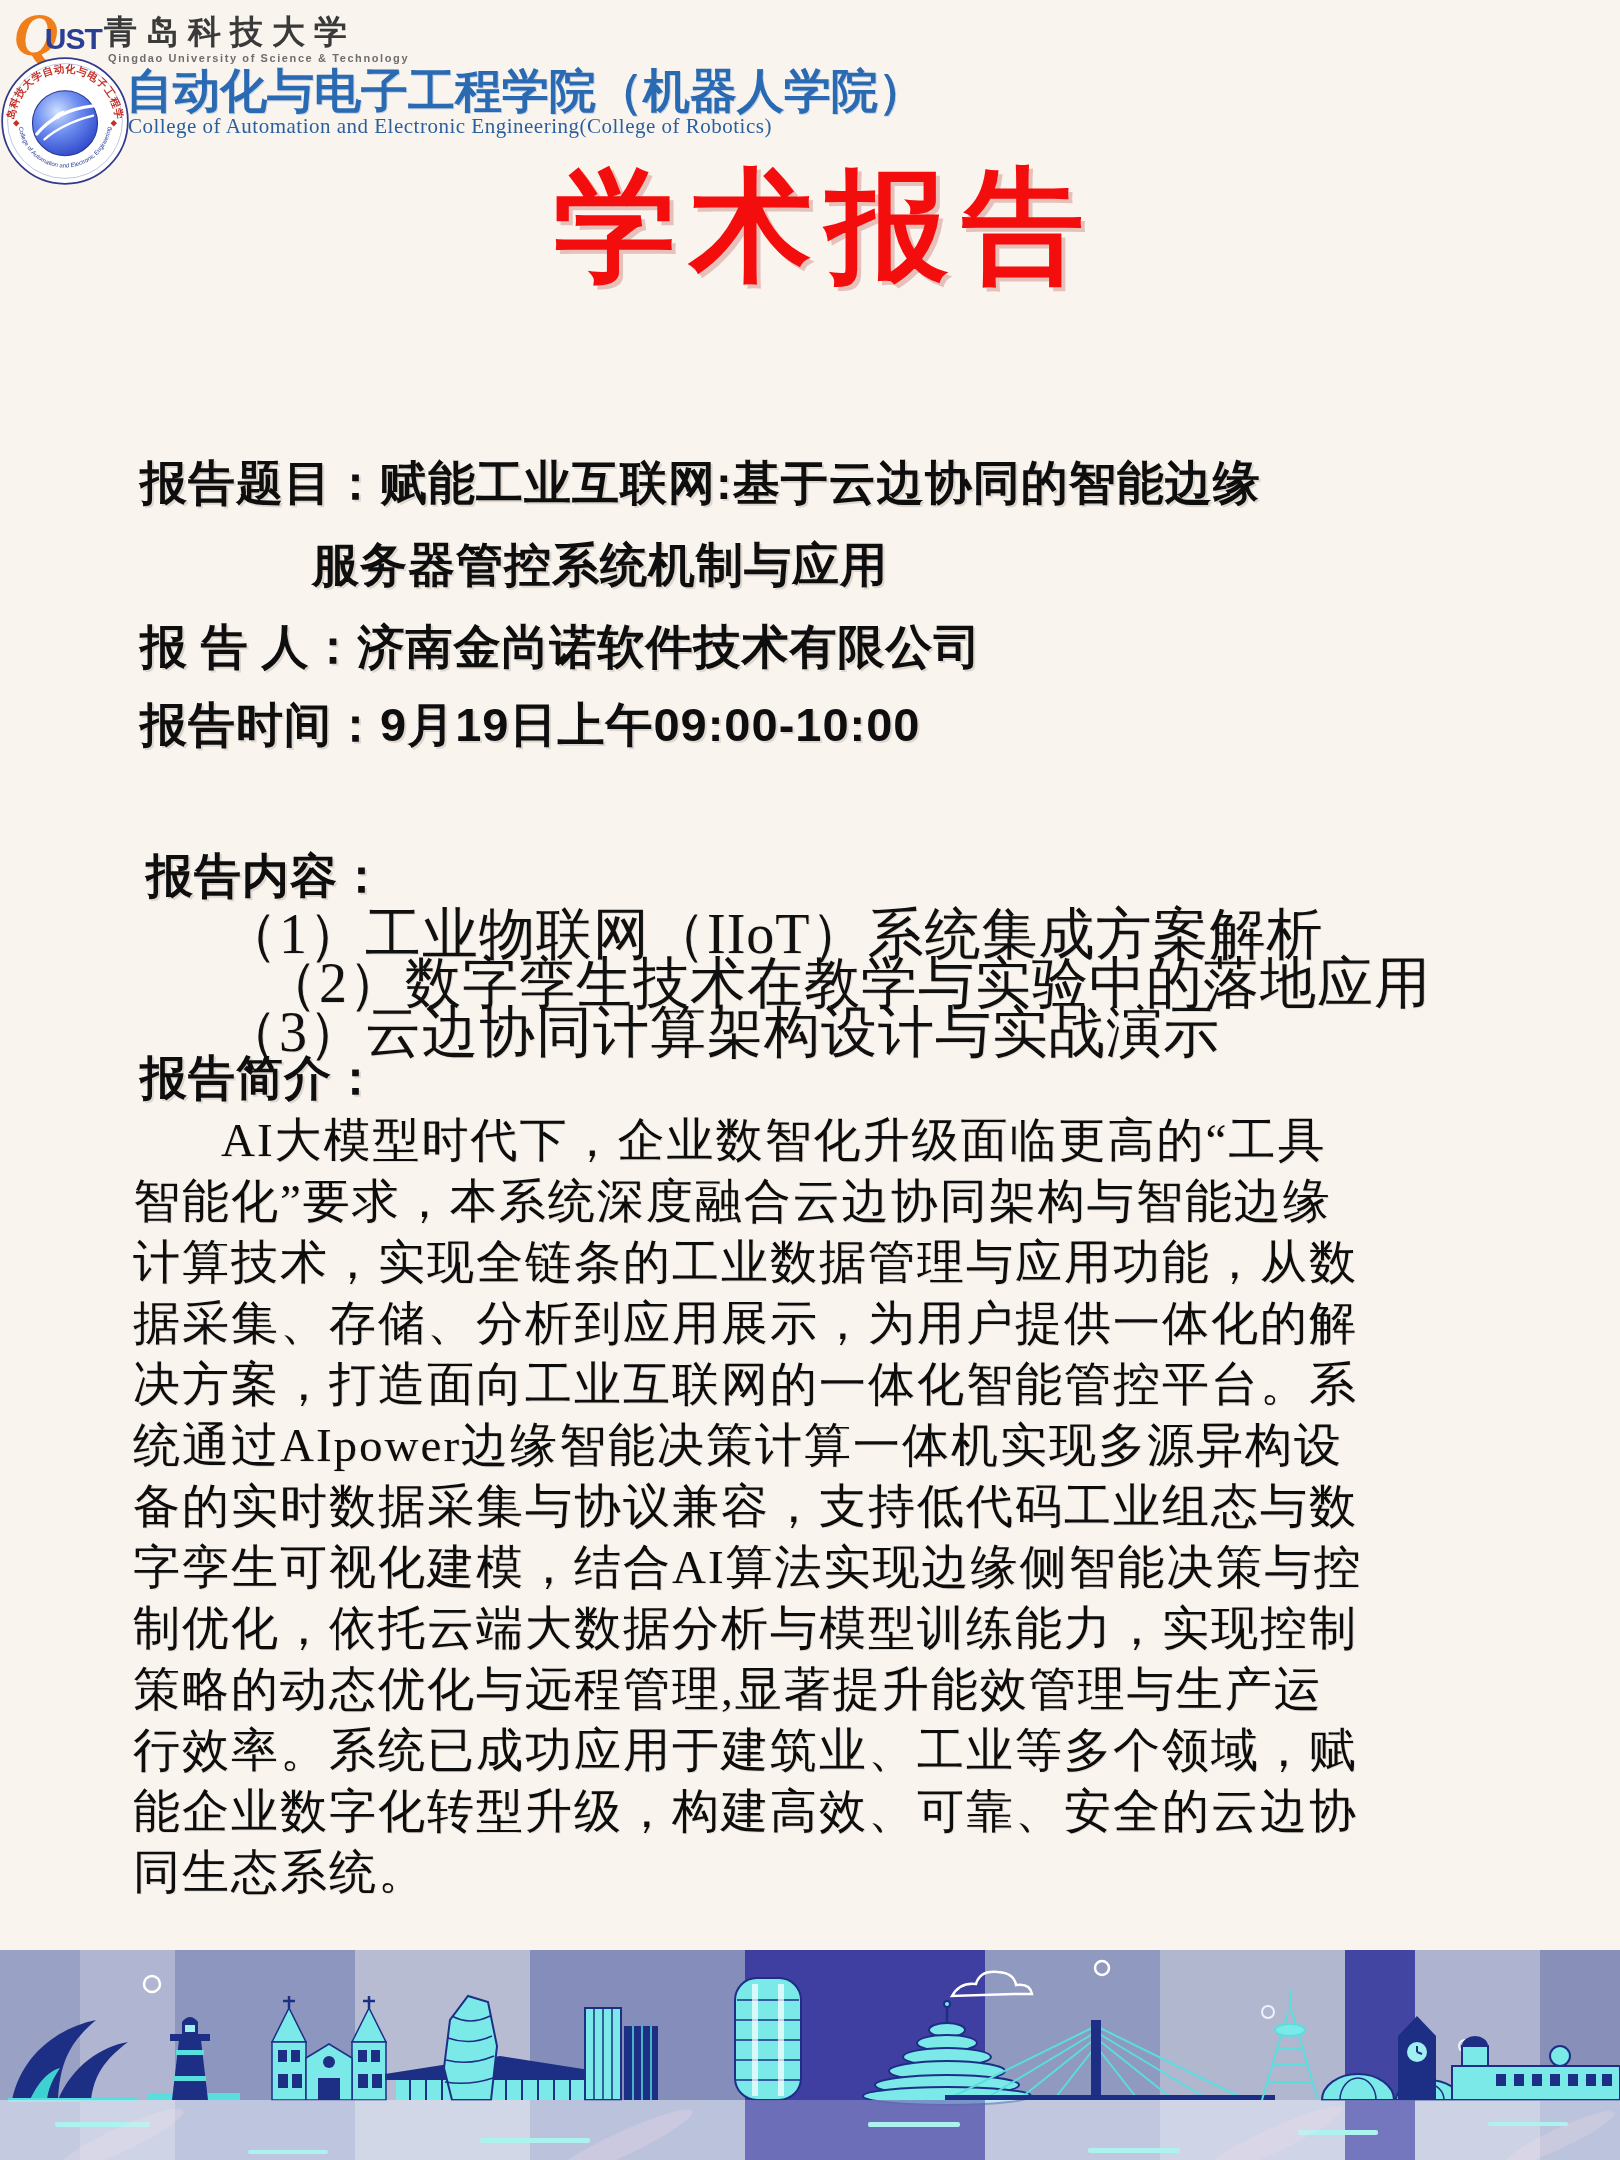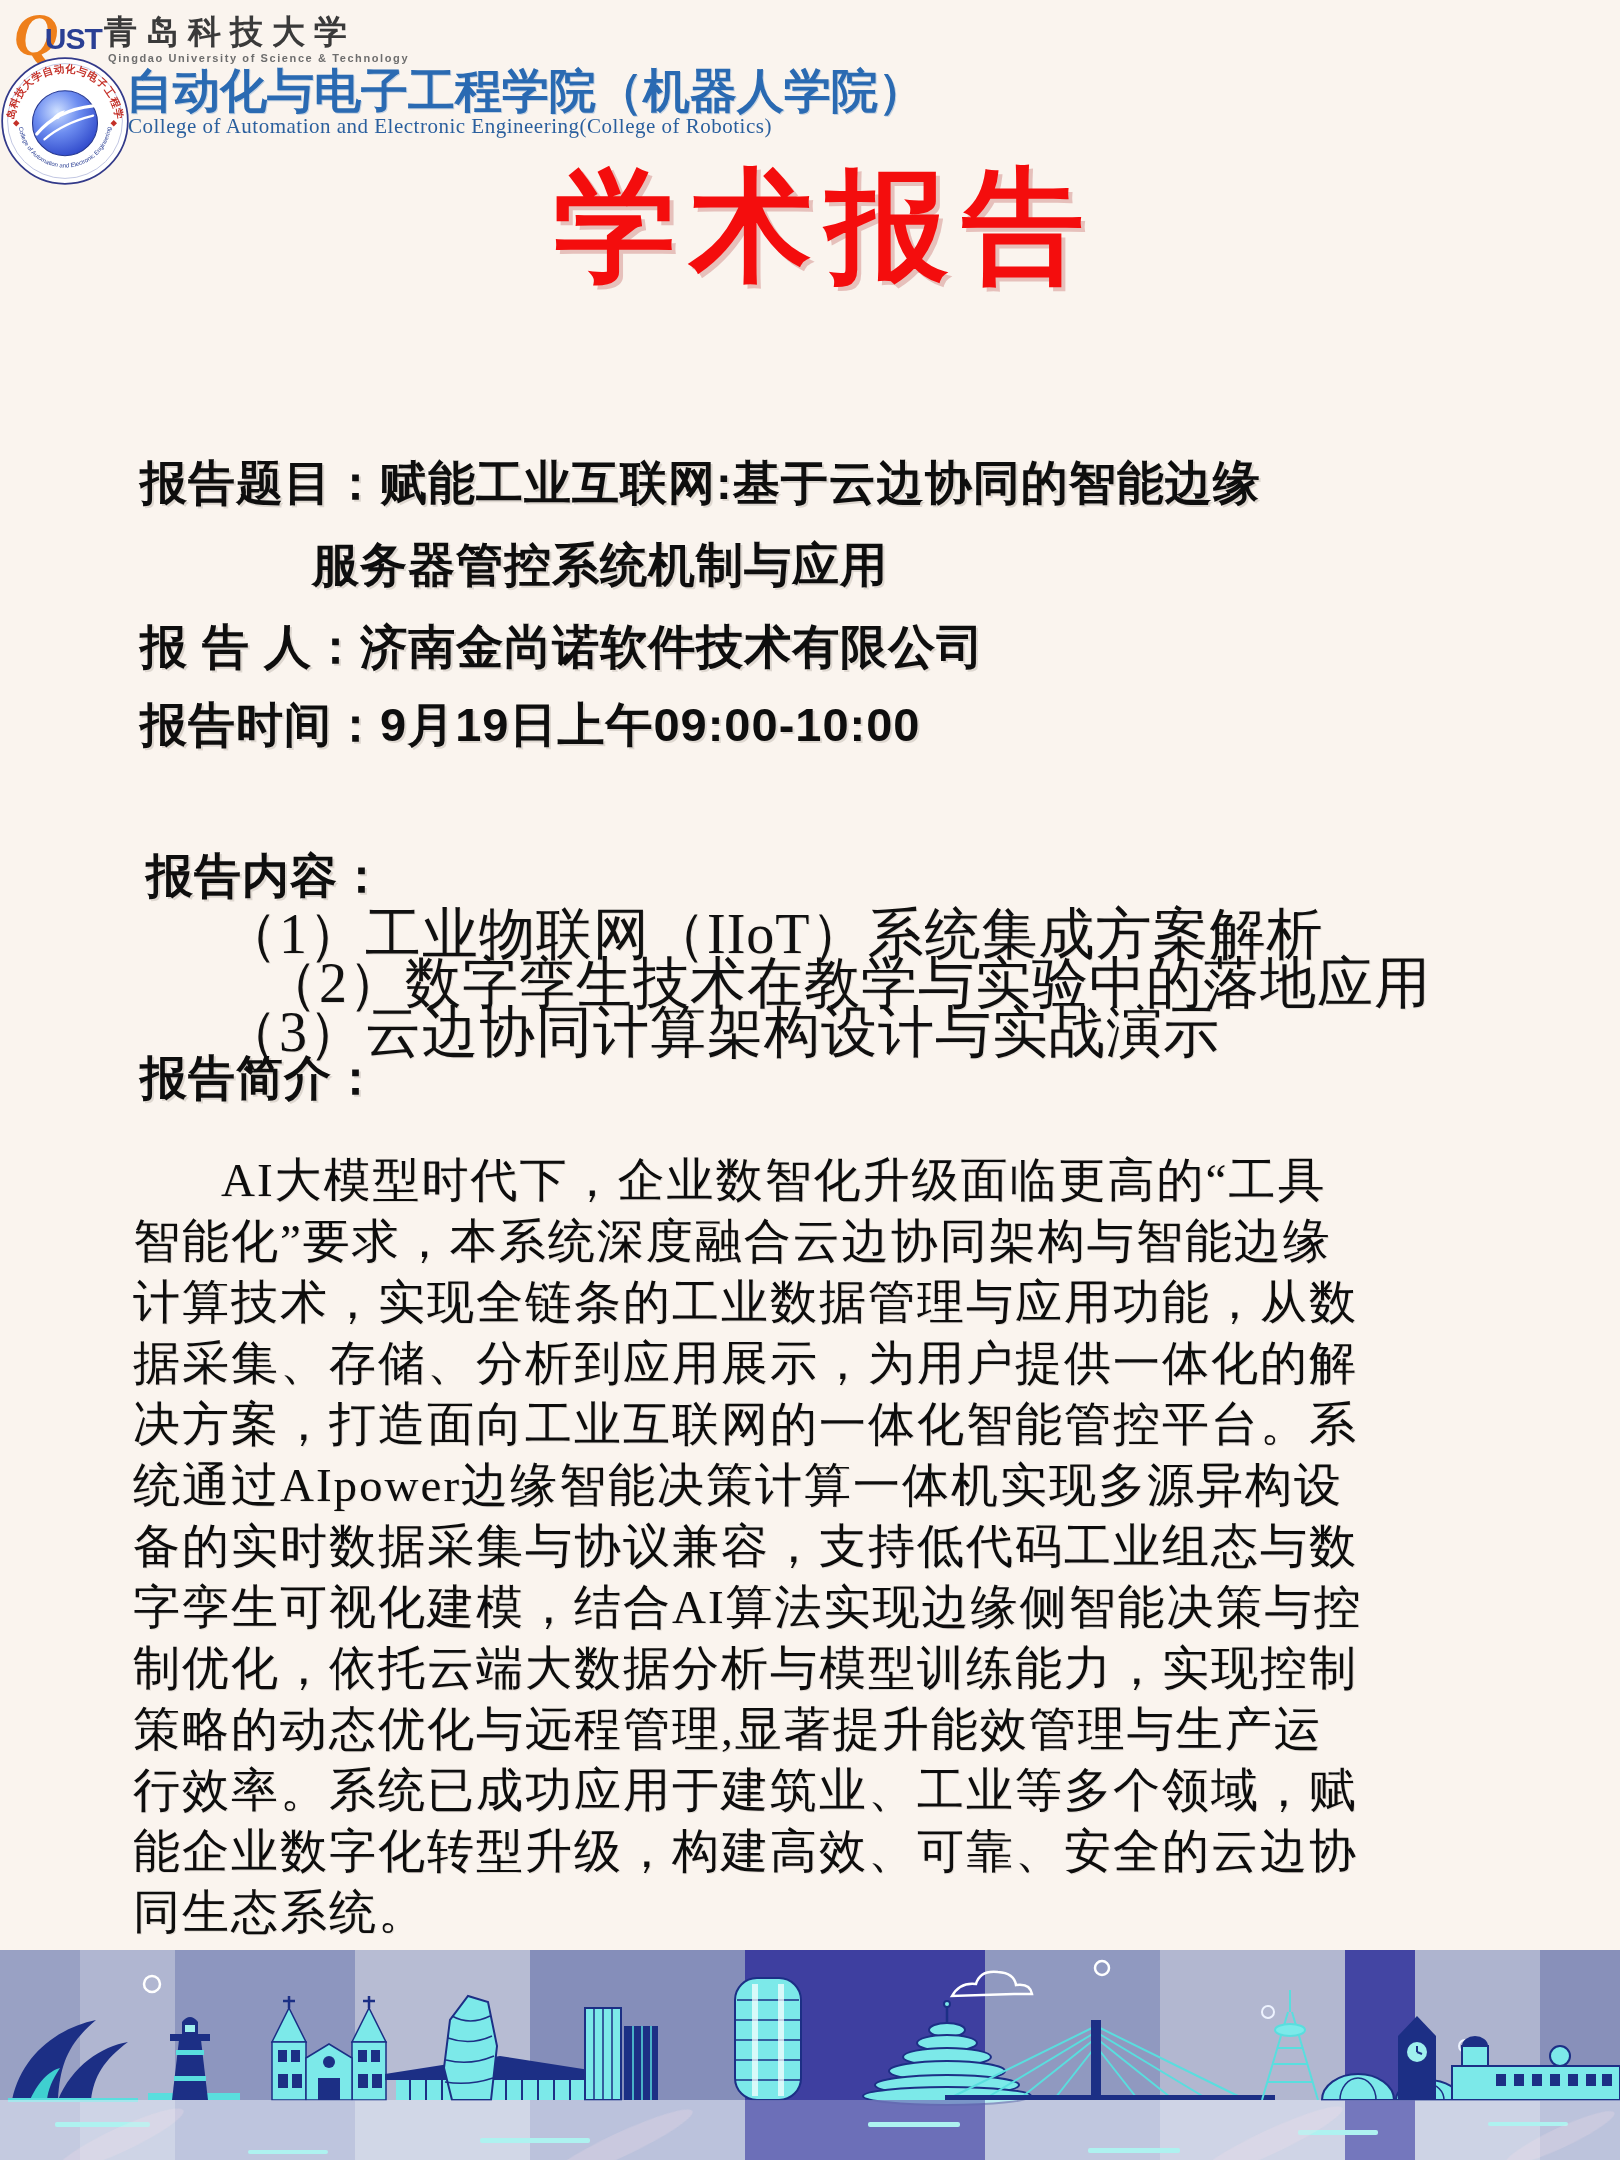--- a/index.html
+++ b/index.html
@@ -38,21 +38,21 @@
   .detail{
     font-weight:bold;color:#0e0e0e;font-size:47px;letter-spacing:1px;
     text-shadow:2px 2px 0 rgba(70,55,40,.15);
     white-space:nowrap;
   }
   .item{
     font-size:56px;color:#101010;letter-spacing:1px;white-space:nowrap;
     font-family:"Liberation Serif","DejaVu Serif",serif;
     text-shadow:1px 1px 0 rgba(70,55,40,.12);
   }
-  .para{left:133px;top:1110px;width:1365px;margin-top:40px;}
+  .para{left:133px;top:1110px;width:1365px;}
   .para-line{
     font-size:47px;line-height:61px;color:#0d0d0d;letter-spacing:2px;
     font-family:"Liberation Serif","DejaVu Serif",serif;
     white-space:nowrap;
     text-shadow:1px 1px 0 rgba(70,55,40,.12);
   }
   .para-line:first-child{padding-left:88px;}
 
   
   .skyline{left:0;top:1950px;width:1620px;height:210px;}
@@ -96,21 +96,21 @@
   </svg>
 
   <div class="abs college-cn">自动化与电子工程学院（机器人学院）</div>
   <div class="abs college-en">College of Automation and Electronic Engineering(College of Robotics)</div>
 
   <div class="abs main-title">学术报告</div>
 
   <div class="abs detail" style="left:140px;top:452px;"><span>报告题目：</span><span>赋能工业互联网:基于云边协同的智能边缘</span></div>
   <div class="abs detail" style="left:312px;top:534px;">服务器管控系统机制与应用</div>
 
-  <div class="abs detail" style="left:140px;top:616px;"><span>报 告 人：</span><span>济南金尚诺软件技术有限公司</span></div>
+  <div class="abs detail" style="left:140px;top:616px;font-family:Liberation Serif, serif;"><span>报 告 人：</span><span>济南金尚诺软件技术有限公司</span></div>
 
   <div class="abs detail" style="left:140px;top:694px;"><span>报告时间：</span><span>9月19日上午09:00-10:00</span></div>
 
 
   <div class="abs detail" style="left:140px;top:845px;margin-left:6px;">报告内容：</div>
 
   <div class="abs item" style="left:222px;top:897px;">（1）工业物联网（IIoT）系统集成方案解析</div>
   <div class="abs item" style="left:222px;top:946px;margin-left:40px;">（2）数字孪生技术在教学与实验中的落地应用</div>
   <div class="abs item" style="left:222px;top:995px;">（3）云边协同计算架构设计与实战演示</div>
 

